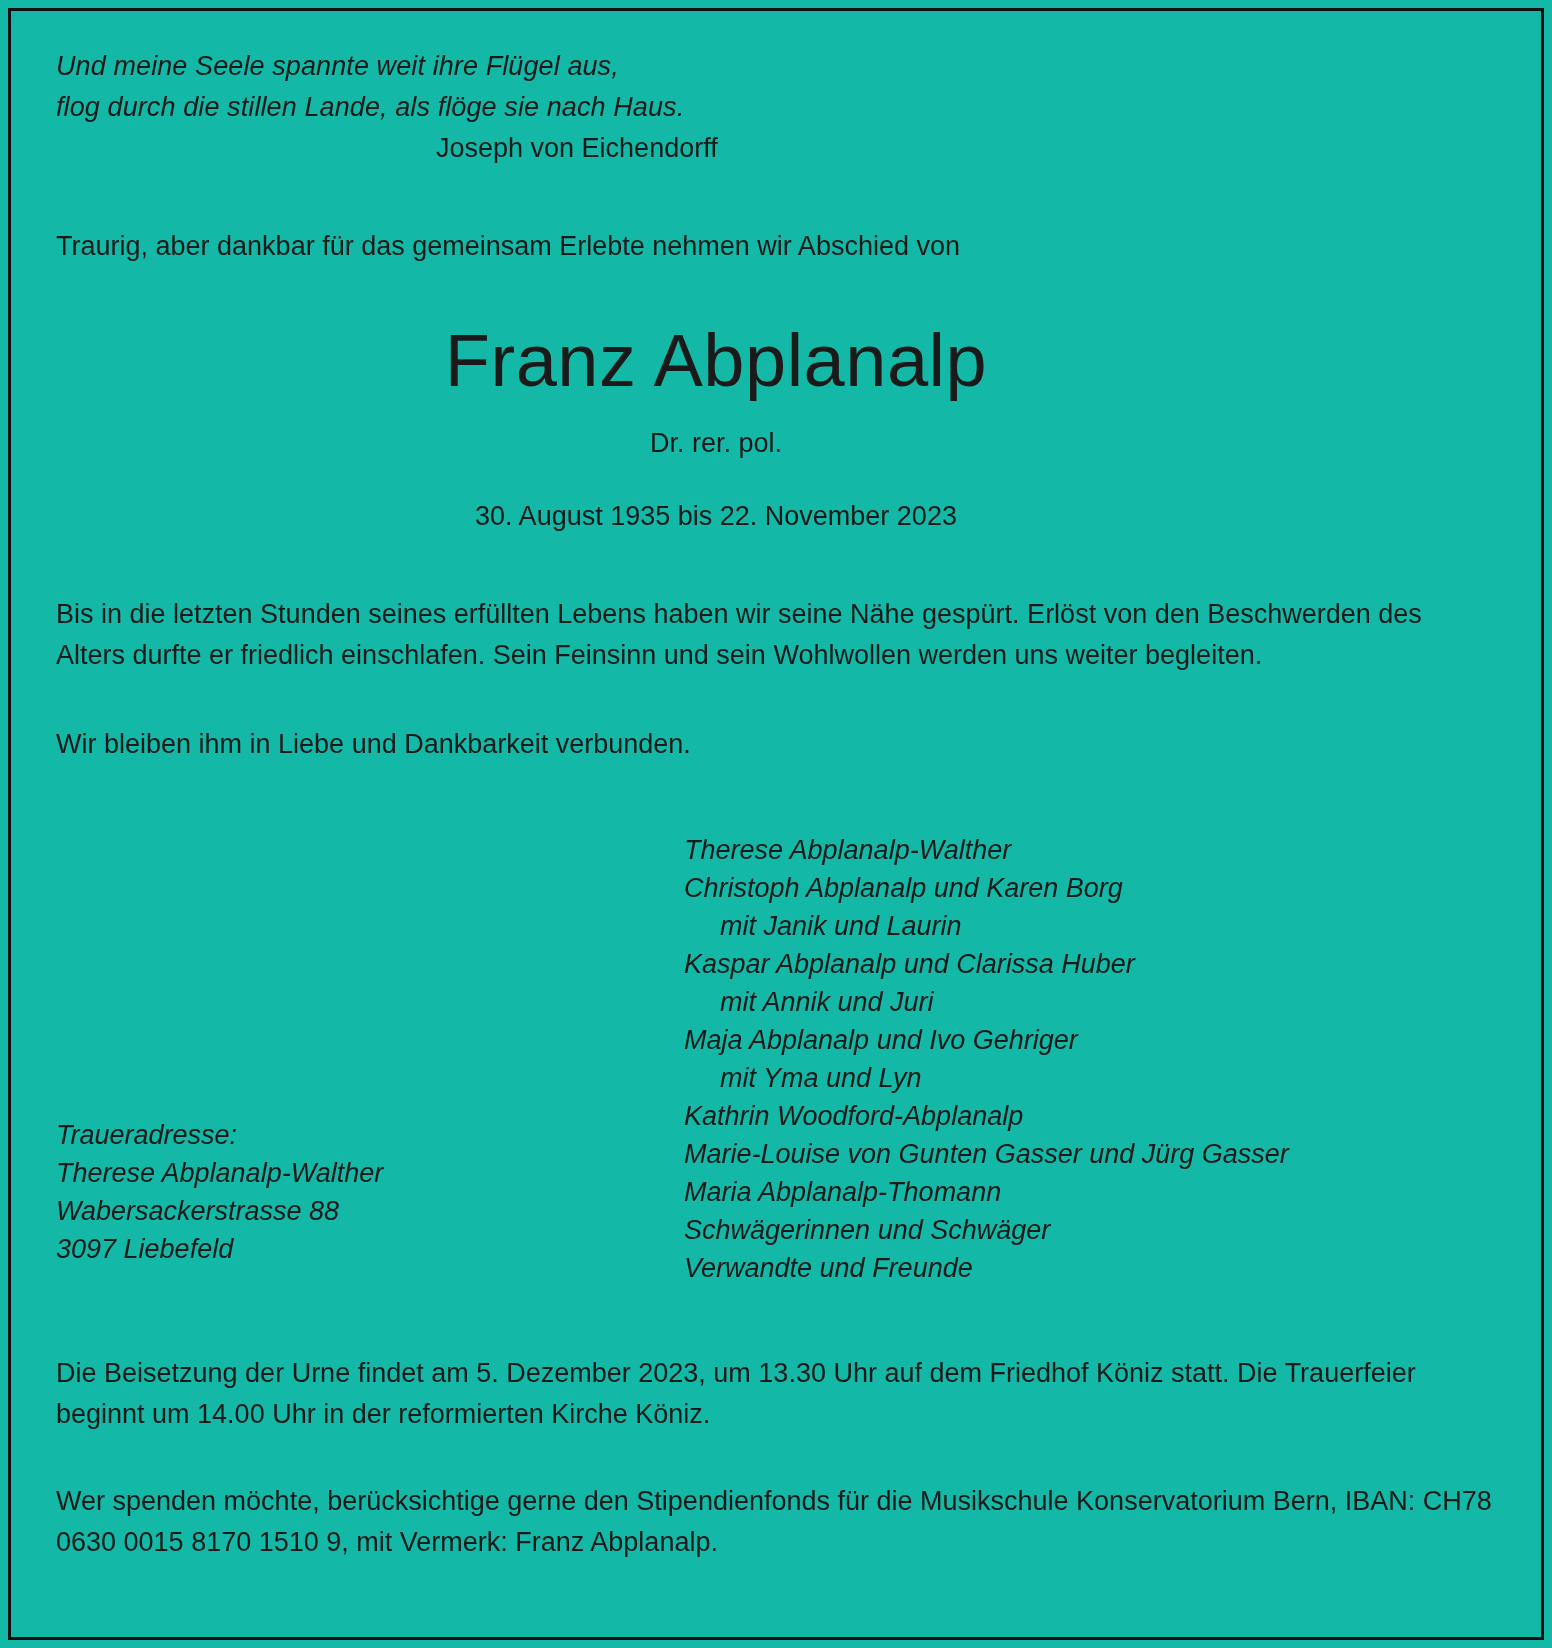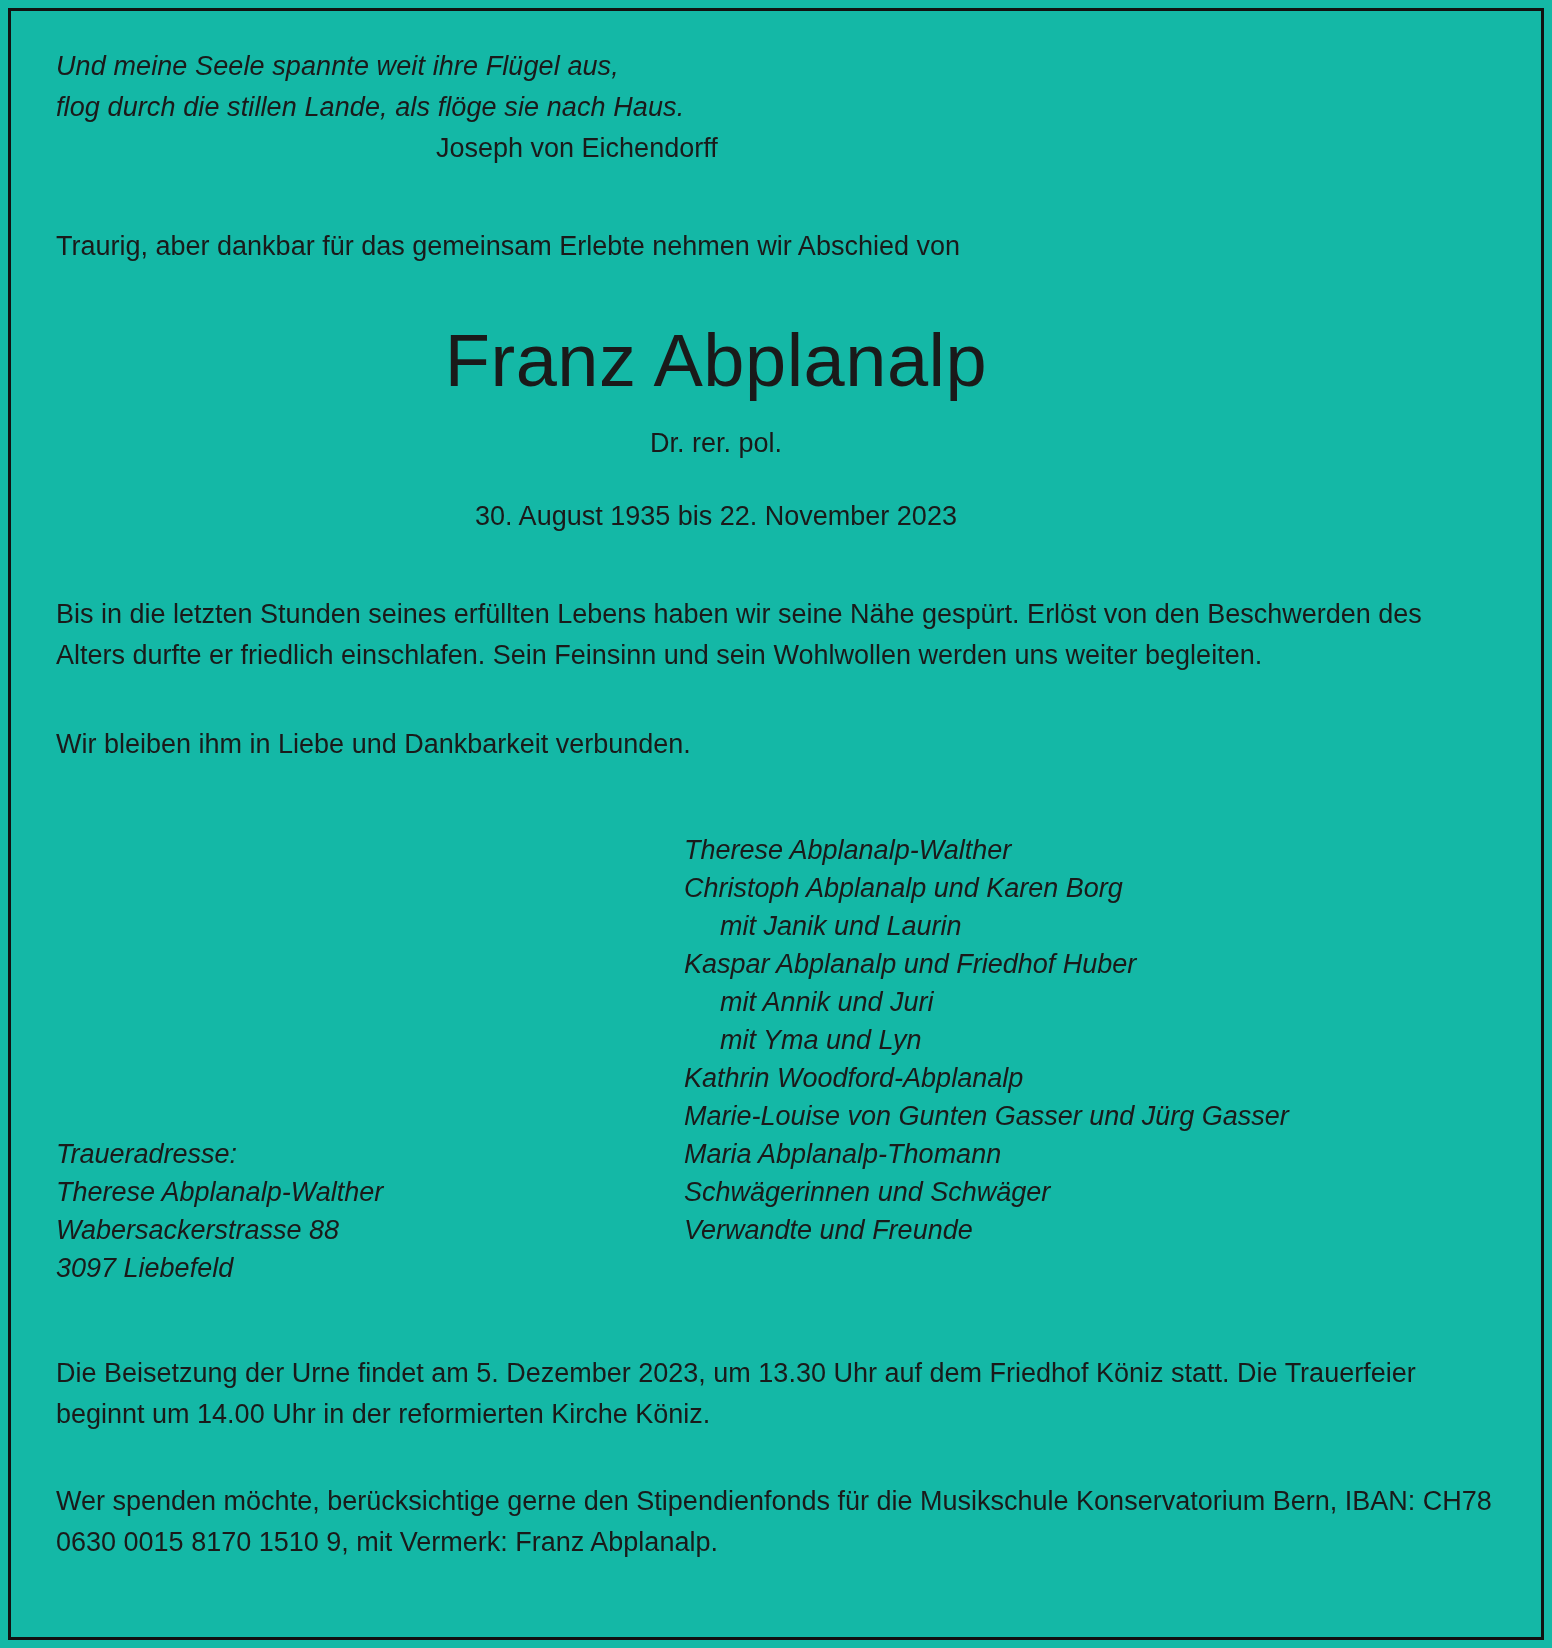--- a/index.html
+++ b/index.html
@@ -91,21 +91,21 @@
     margin-left: 628px;
     font-size: 27px;
     line-height: 38px;
   }
   .family-list .indent {
     padding-left: 36px;
   }
   .address-block {
     position: absolute;
     left: 0;
-    top: 304px;
+    top: 285px;
     font-size: 27px;
     line-height: 38px;
   }
   .footer {
     font-size: 27px;
     line-height: 41px;
     margin-top: 62px;
   }
   .footer.second {
     margin-top: 46px;
@@ -131,22 +131,23 @@
     <div class="dates-line">30. August 1935 bis 22. November 2023</div>
 
     <div class="para">Bis in die letzten Stunden seines erfüllten Lebens haben wir seine Nähe gespürt. Erlöst von den Beschwerden des Alters durfte er friedlich einschlafen. Sein Feinsinn und sein Wohlwollen werden uns weiter begleiten.</div>
     <div class="para second">Wir bleiben ihm in Liebe und Dankbarkeit verbunden.</div>
 
     <div class="family-block">
       <div class="family-list">
         <div>Therese Abplanalp-Walther</div>
         <div>Christoph Abplanalp und Karen Borg</div>
         <div class="indent">mit Janik und Laurin</div>
-        <div>Kaspar Abplanalp und Friedhof Huber</div>
+        <div>Kaspar Abplanalp und Clarissa Huber</div>
         <div class="indent">mit Annik und Juri</div>
+        <div>Maja Abplanalp und Ivo Gehriger</div>
         <div class="indent">mit Yma und Lyn</div>
         <div>Kathrin Woodford-Abplanalp</div>
         <div>Marie-Louise von Gunten Gasser und Jürg Gasser</div>
         <div>Maria Abplanalp-Thomann</div>
         <div>Schwägerinnen und Schwäger</div>
         <div>Verwandte und Freunde</div>
       </div>
 
       <div class="address-block">
         <div>Traueradresse:</div>

